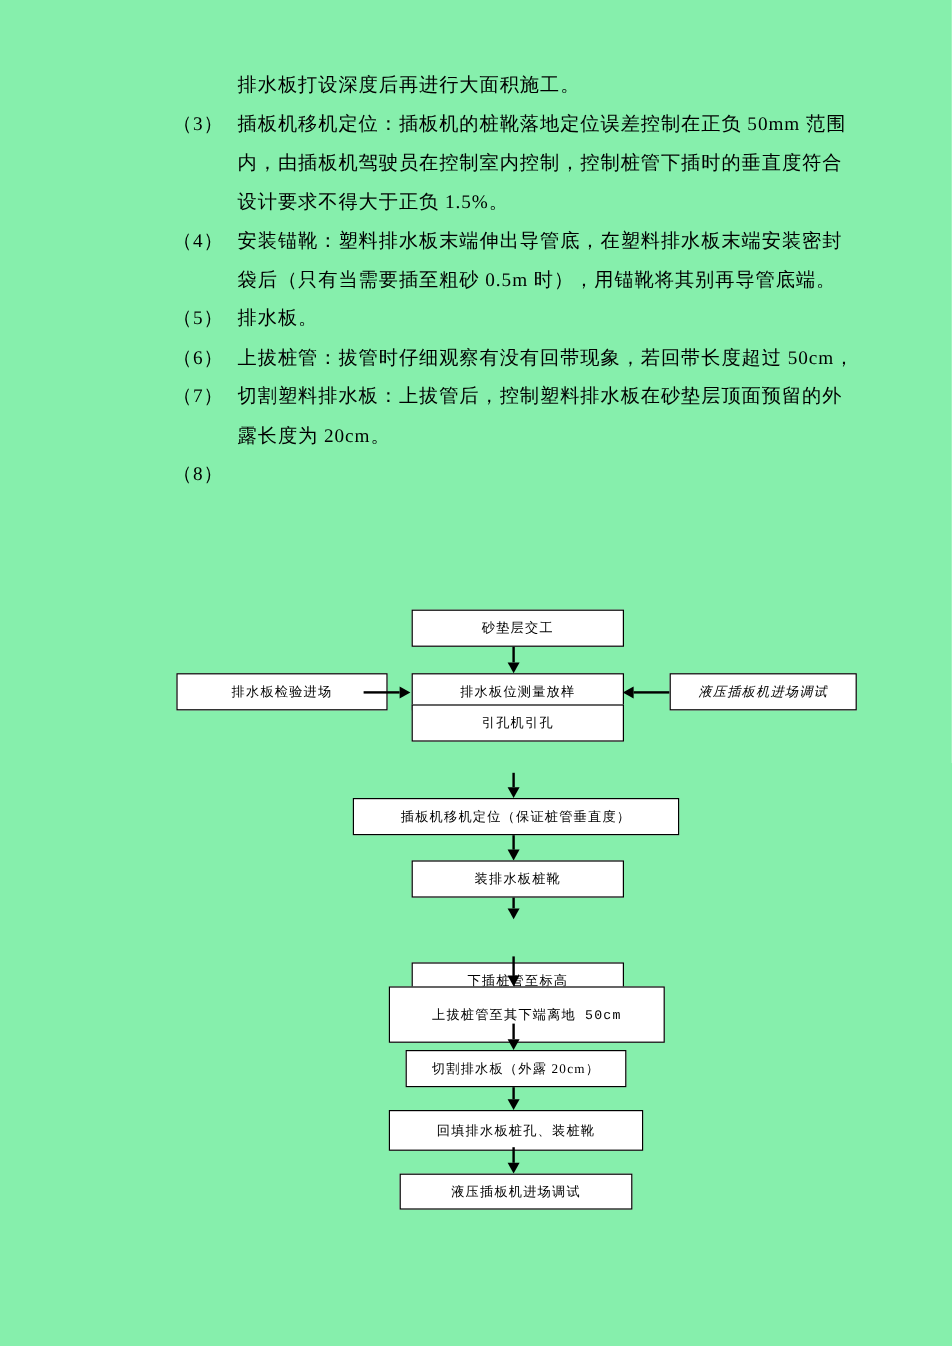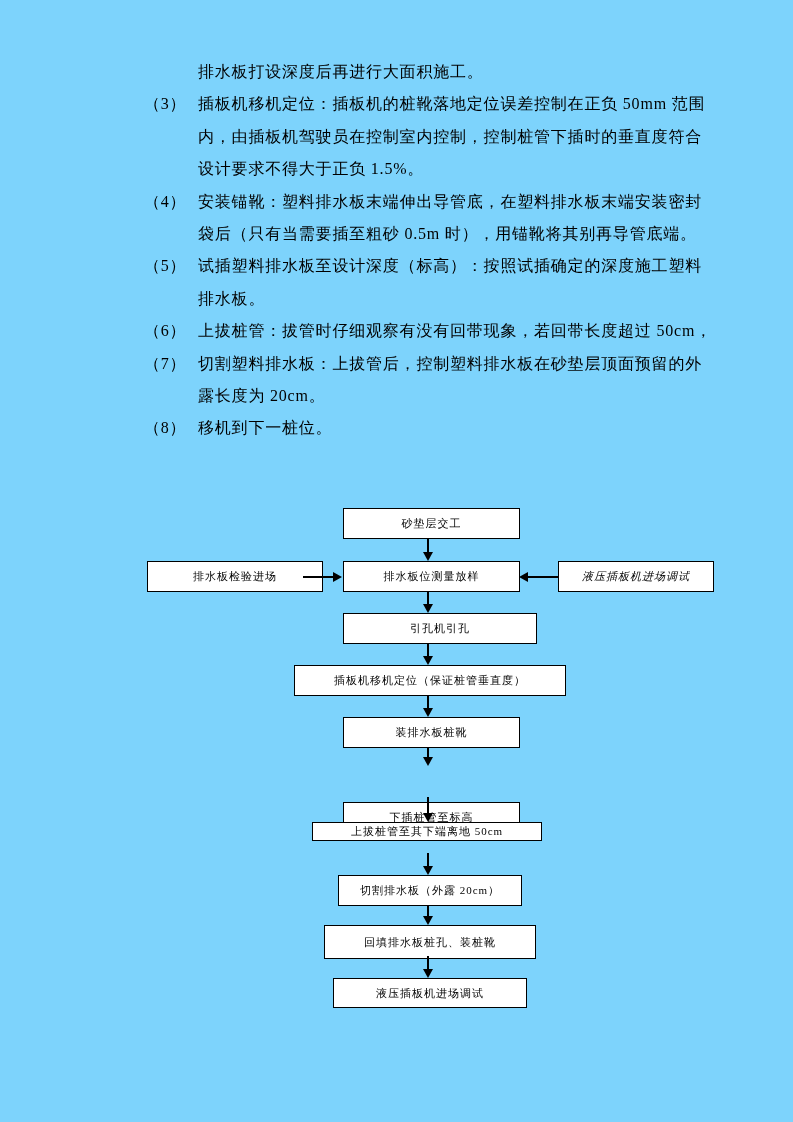--- a/index.html
+++ b/index.html
@@ -5,21 +5,21 @@
   html, body { margin: 0; padding: 0; }
   body {
     width: 793px; height: 1122px;
     background: #ffffff;
     font-family: "Liberation Serif", "DejaVu Serif", serif;
     color: #000000;
   }
   .page {
     position: relative;
     width: 793px; height: 1122px;
-    background: #7dd3fc;
+    background: #86efac;
     overflow: hidden;
   }
 
   
   .text-block {
     position: absolute;
     left: 144px; top: 56px;
     width: 540px;
     font-size: 16px;
     letter-spacing: 0.8px;
@@ -98,21 +98,20 @@
       <span class="num">（4）</span>
       <div class="lines">
         <div class="line">安装锚靴：塑料排水板末端伸出导管底，在塑料排水板末端安装密封</div>
         <div class="line">袋后（只有当需要插至粗砂 0.5m 时），用锚靴将其别再导管底端。</div>
       </div>
     </div>
 
     <div class="para">
       <span class="num">（5）</span>
       <div class="lines">
-        <div class="line">试插塑料排水板至设计深度（标高）：按照试插确定的深度施工塑料</div>
         <div class="line">排水板。</div>
       </div>
     </div>
 
     <div class="para">
       <span class="num">（6）</span>
       <div class="lines">
         <div class="line">上拔桩管：拔管时仔细观察有没有回带现象，若回带长度超过 50cm，</div>
       </div>
     </div>
@@ -120,23 +119,20 @@
     <div class="para">
       <span class="num">（7）</span>
       <div class="lines">
         <div class="line">切割塑料排水板：上拔管后，控制塑料排水板在砂垫层顶面预留的外</div>
         <div class="line">露长度为 20cm。</div>
       </div>
     </div>
 
     <div class="para">
       <span class="num">（8）</span>
-      <div class="lines">
-        <div class="line">移机到下一桩位。</div>
-      </div>
     </div>
 
   </div>
 
   <div>
 
     <div class="flow-node" style="left:343px; top:508px; width:177px; height:31px;">砂垫层交工</div>
 
     <div class="varrow" style="left:422px; top:539px; height:22px;">
       <div class="shaft"></div>
@@ -157,21 +153,21 @@
         <div class="shaft"></div>
     </div>
 
     <div class="flow-node" style="left:558px; top:561px; width:156px; height:31px;font-style:italic;">液压插板机进场调试</div>
 
     <div class="varrow" style="left:422px; top:592px; height:21px;">
       <div class="shaft"></div>
         <div class="head"></div>
     </div>
 
-    <div class="flow-node" style="left:343px; top:613px; width:194px; height:31px;">引孔机引孔</div>
+    <div class="flow-node" style="left:343px; top:587px; width:177px; height:31px;">引孔机引孔</div>
 
     <div class="varrow" style="left:422px; top:644px; height:21px;">
       <div class="shaft"></div>
         <div class="head"></div>
     </div>
 
     <div class="flow-node" style="left:294px; top:665px; width:272px; height:31px;">插板机移机定位（保证桩管垂直度）</div>
 
     <div class="varrow" style="left:422px; top:696px; height:21px;">
       <div class="shaft"></div>
@@ -185,21 +181,21 @@
         <div class="head"></div>
     </div>
 
     <div class="flow-node" style="left:343px; top:766px; width:177px; height:31px;margin-top:36px;">下插桩管至标高</div>
 
     <div class="varrow" style="left:422px; top:797px; height:25px;">
       <div class="shaft"></div>
         <div class="head"></div>
     </div>
 
-    <div class="flow-node" style="left:312px; top:822px; width:230px; height:19px;">上拔桩管至其下端离地 50cm</div>
+    <div class="flow-node" style="left:324px; top:822px; width:230px; height:47px;font-family:Liberation Mono, monospace;">上拔桩管至其下端离地 50cm</div>
 
     <div class="varrow" style="left:422px; top:853px; height:22px;">
       <div class="shaft"></div>
         <div class="head"></div>
     </div>
 
     <div class="flow-node" style="left:338px; top:875px; width:184px; height:31px;">切割排水板（外露 20cm）</div>
 
     <div class="varrow" style="left:422px; top:906px; height:19px;">
       <div class="shaft"></div>

